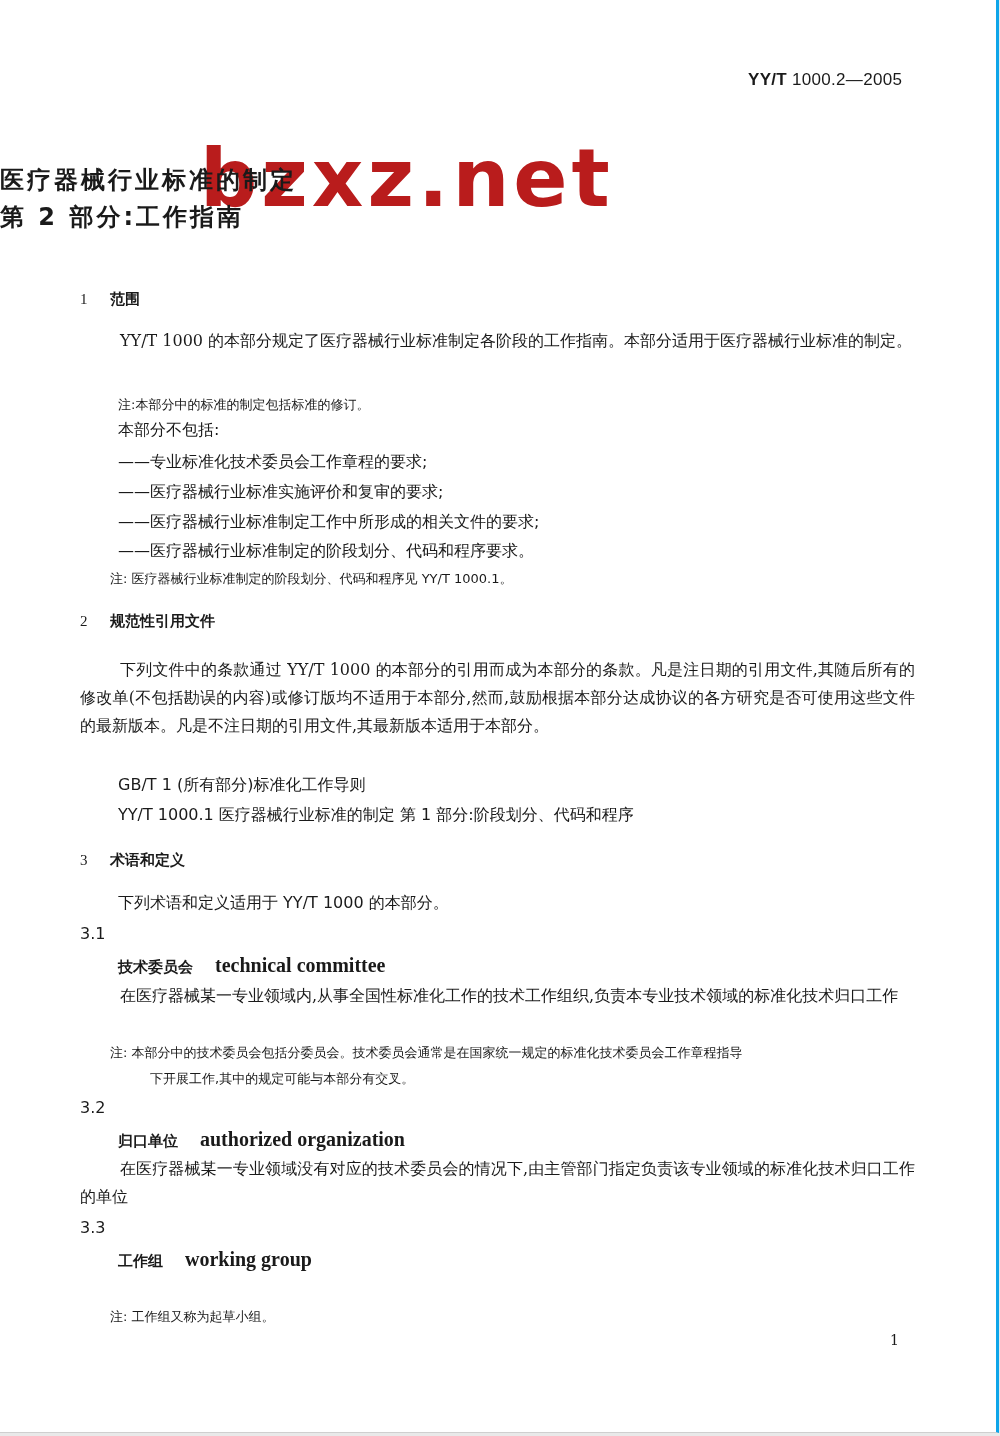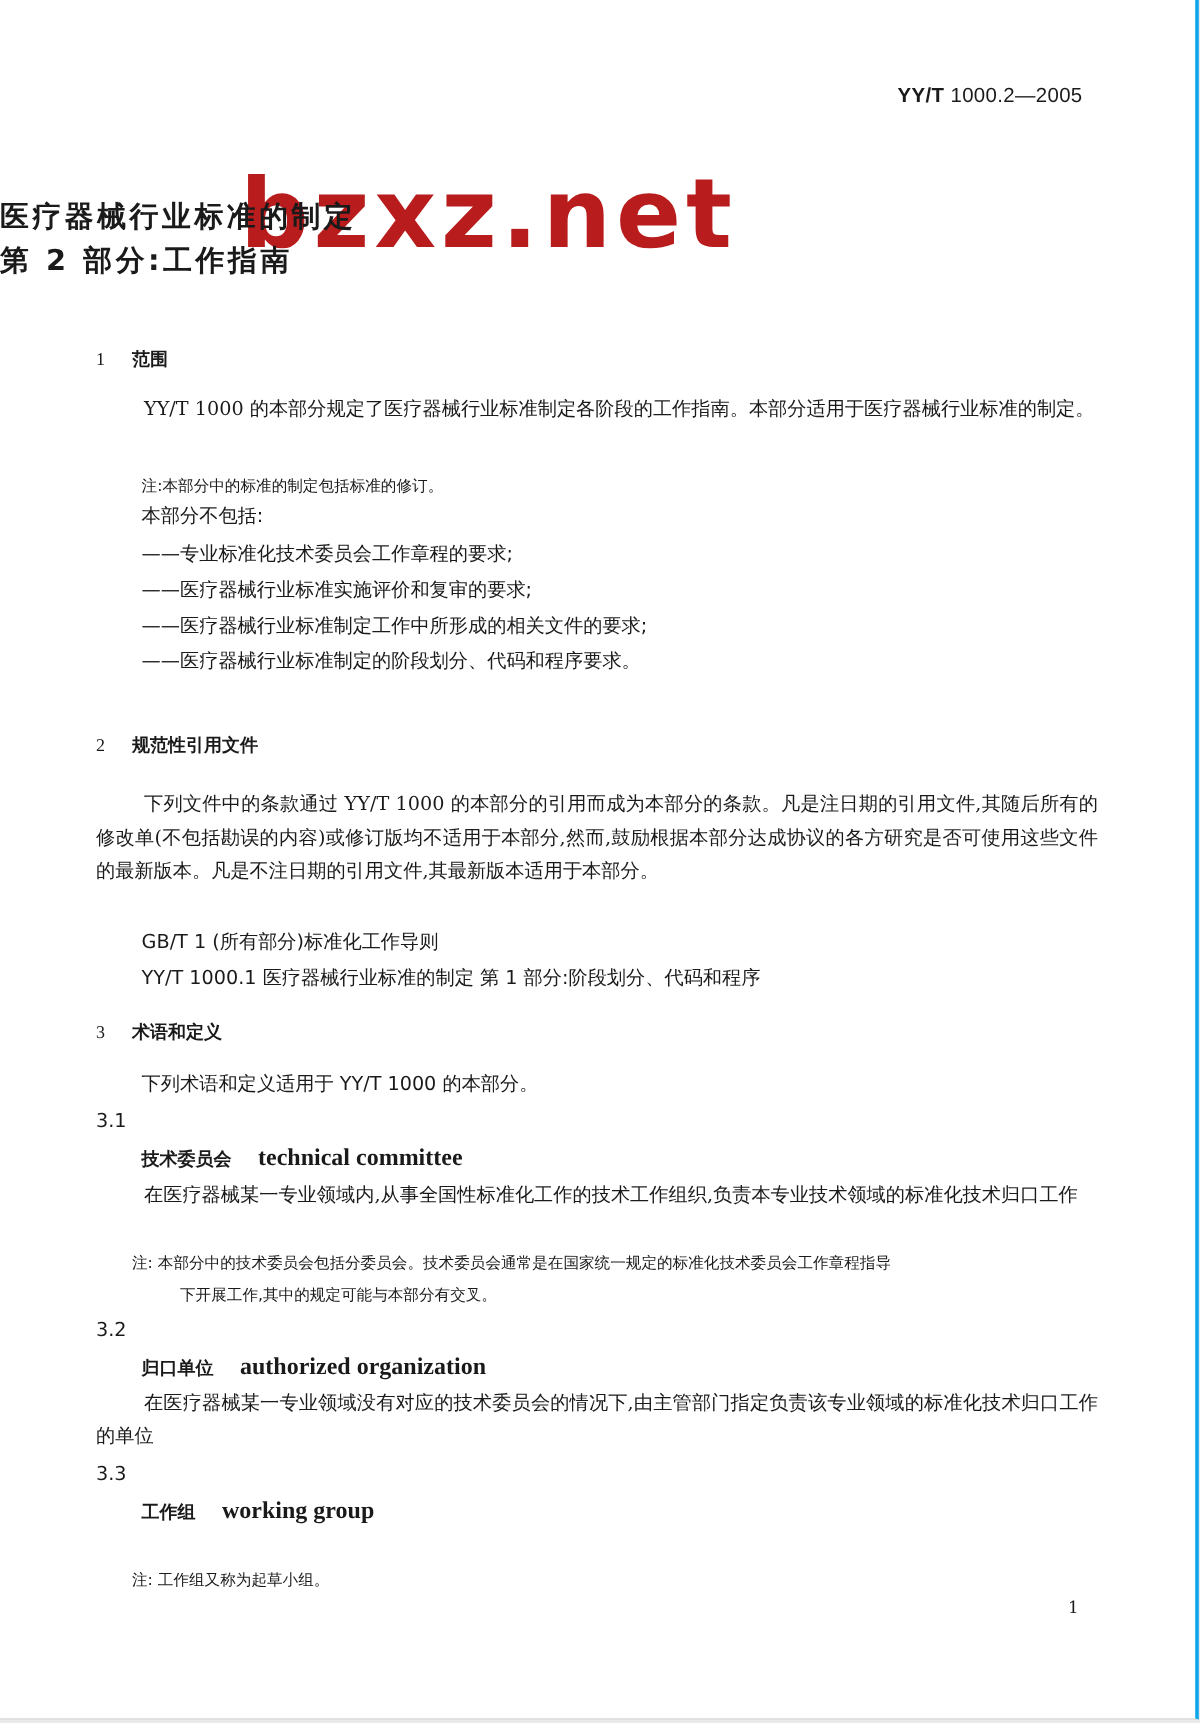--- a/index.html
+++ b/index.html
@@ -56,20 +56,21 @@
   <div class="abs h" style="top:290px;">
     <span class="n">1</span><span>范围</span>
   </div>
   <div class="abs para" style="top:327px;">YY/T 1000 的本部分规定了医疗器械行业标准制定各阶段的工作指南。本部分适用于医疗器械行业标准的制定。</div>
   <div class="abs note" style="left:118px; top:396px;">注:本部分中的标准的制定包括标准的修订。</div>
   <div class="abs sub" style="left:118px; top:420px;">本部分不包括:</div>
   <div class="abs sub" style="left:118px; top:452px;">——专业标准化技术委员会工作章程的要求;</div>
   <div class="abs sub" style="left:118px; top:482px;">——医疗器械行业标准实施评价和复审的要求;</div>
   <div class="abs sub" style="left:118px; top:541px;">——医疗器械行业标准制定的阶段划分、代码和程序要求。</div>
   <div class="abs sub" style="left:118px; top:512px;">——医疗器械行业标准制定工作中所形成的相关文件的要求;</div>
+  <div class="abs note" style="left:110px; top:570px;">注: 医疗器械行业标准制定的阶段划分、代码和程序见 YY/T 1000.1。</div>
 
   <div class="abs h" style="top:612px;">
     <span class="n">2</span><span>规范性引用文件</span>
   </div>
   <div class="abs para" style="top:656px;">下列文件中的条款通过 YY/T 1000 的本部分的引用而成为本部分的条款。凡是注日期的引用文件,其随后所有的修改单(不包括勘误的内容)或修订版均不适用于本部分,然而,鼓励根据本部分达成协议的各方研究是否可使用这些文件的最新版本。凡是不注日期的引用文件,其最新版本适用于本部分。</div>
   <div class="abs sub" style="left:118px; top:775px;">GB/T 1  (所有部分)标准化工作导则</div>
   <div class="abs sub" style="left:118px; top:805px;">YY/T 1000.1   医疗器械行业标准的制定   第 1 部分:阶段划分、代码和程序</div>
 
   <div class="abs h" style="top:851px;">
     <span class="n">3</span><span>术语和定义</span>

